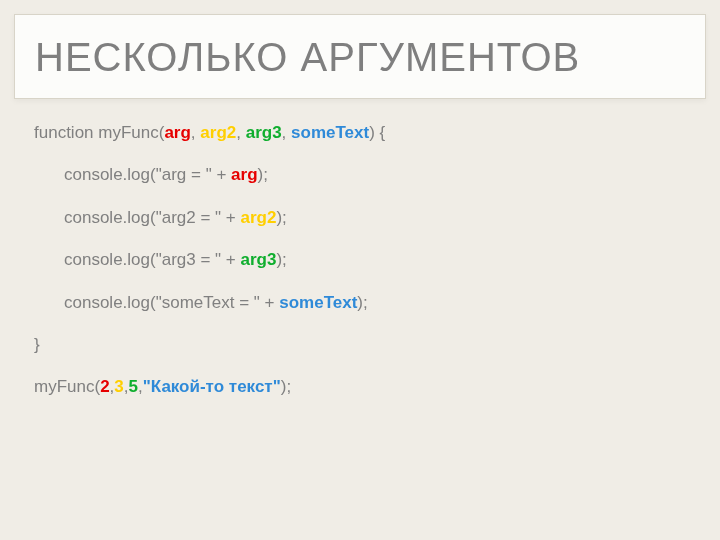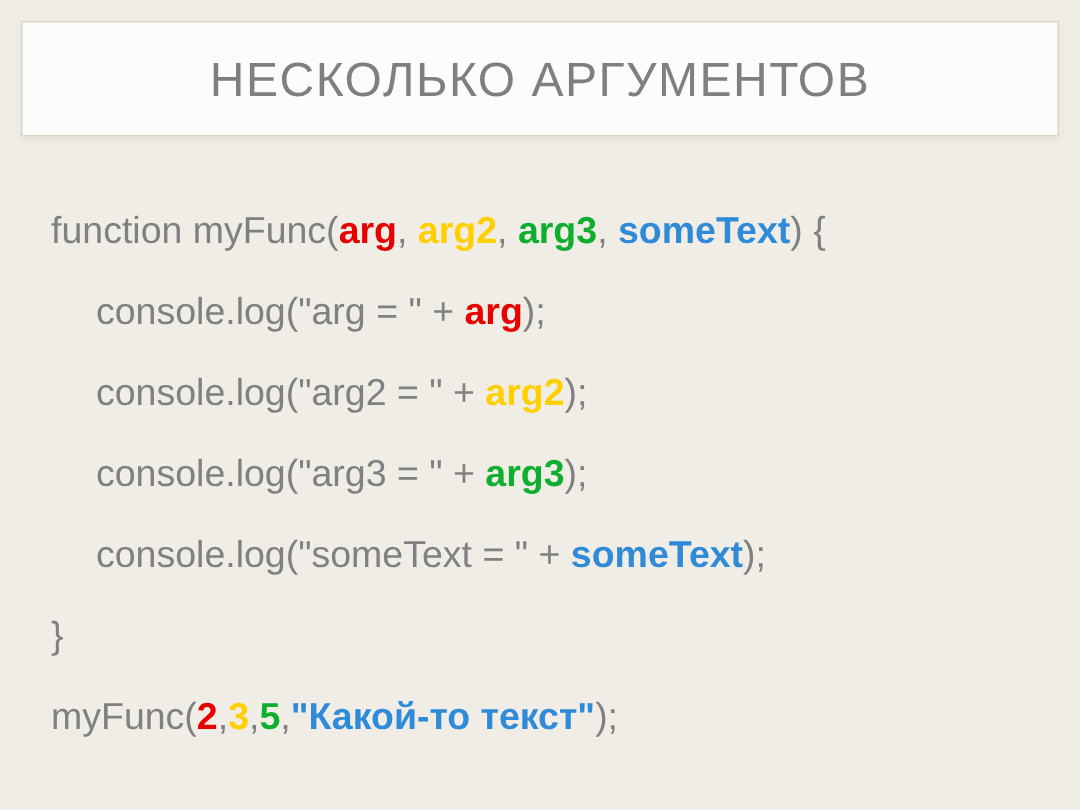--- a/index.html
+++ b/index.html
@@ -20,35 +20,33 @@
   }
   .title-wrap {
     background: #fcfcfa;
     border: 1px solid #d8d4c8;
     margin: 14px 14px 0 14px;
     padding: 20px 20px 18px 20px;
     box-shadow: 0 2px 6px rgba(0,0,0,0.05);
   }
   .title {
     color: #7f7f7f;
-    font-size: 32px;
+    font-size: 40px;
     letter-spacing: 1px;
-    text-align: center;
     font-weight: 400;
   }
   .content {
     padding: 24px 34px 0 34px;
   }
   .line {
     color: #808080;
-    font-size: 25px;
+    font-size: 17px;
     line-height: 1.2;
     margin-bottom: 22px;
     white-space: pre;
-    margin-top: 24px;
   }
   .indent {
     padding-left: 30px;
   }
   .c-red    { color: #e60000; font-weight: bold; }
   .c-yellow { color: #ffcf00; font-weight: bold; }
   .c-green  { color: #0fae2e; font-weight: bold; }
   .c-blue   { color: #2f8ad8; font-weight: bold; }
 </style>
 </head>

